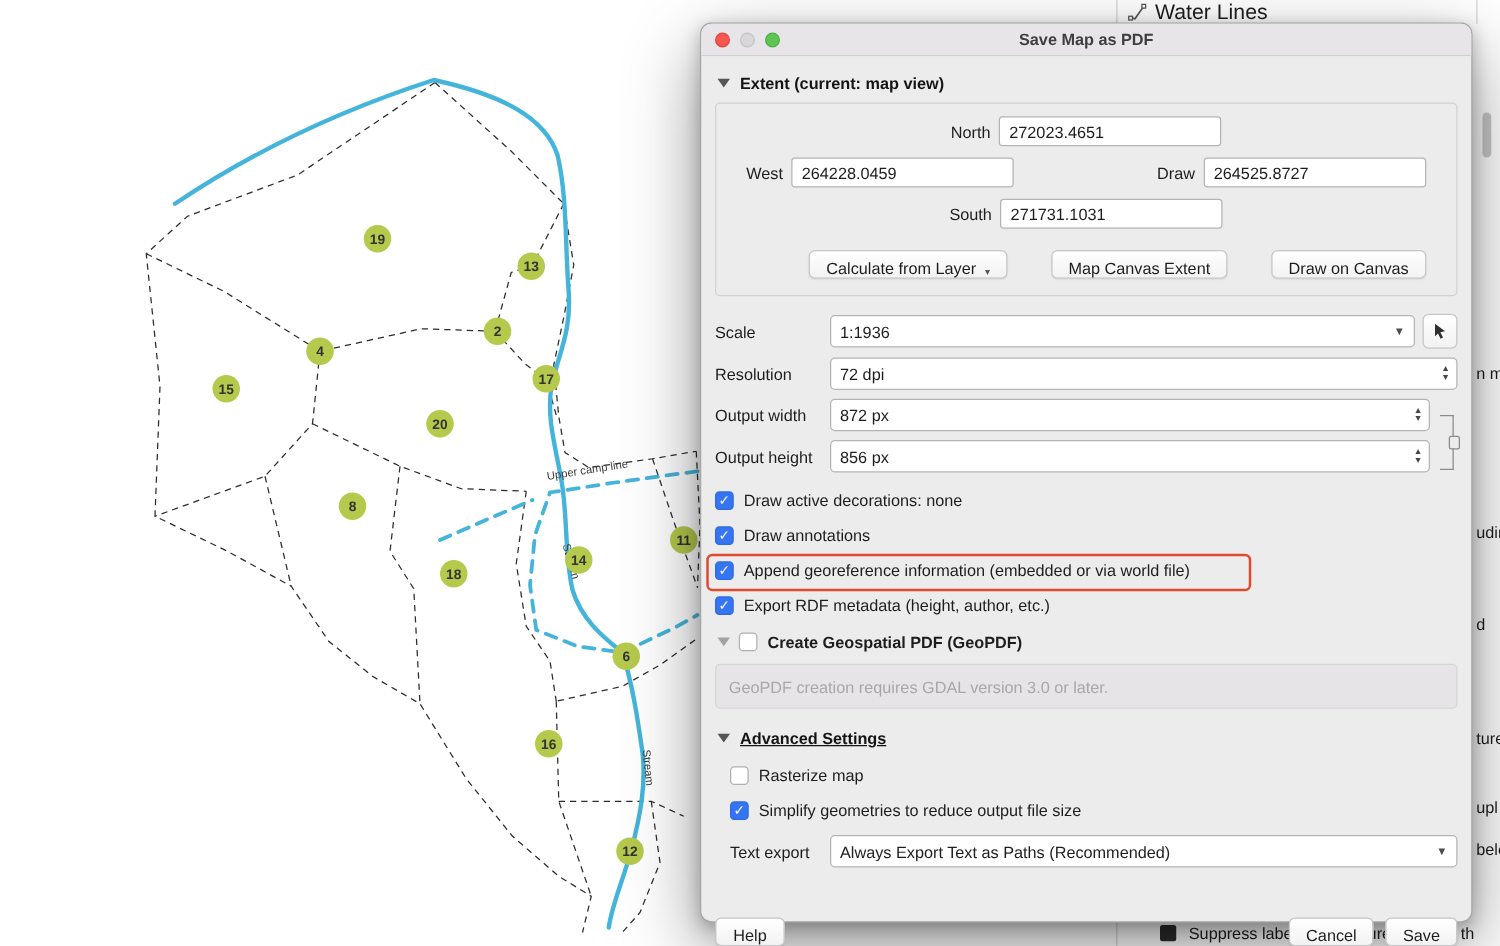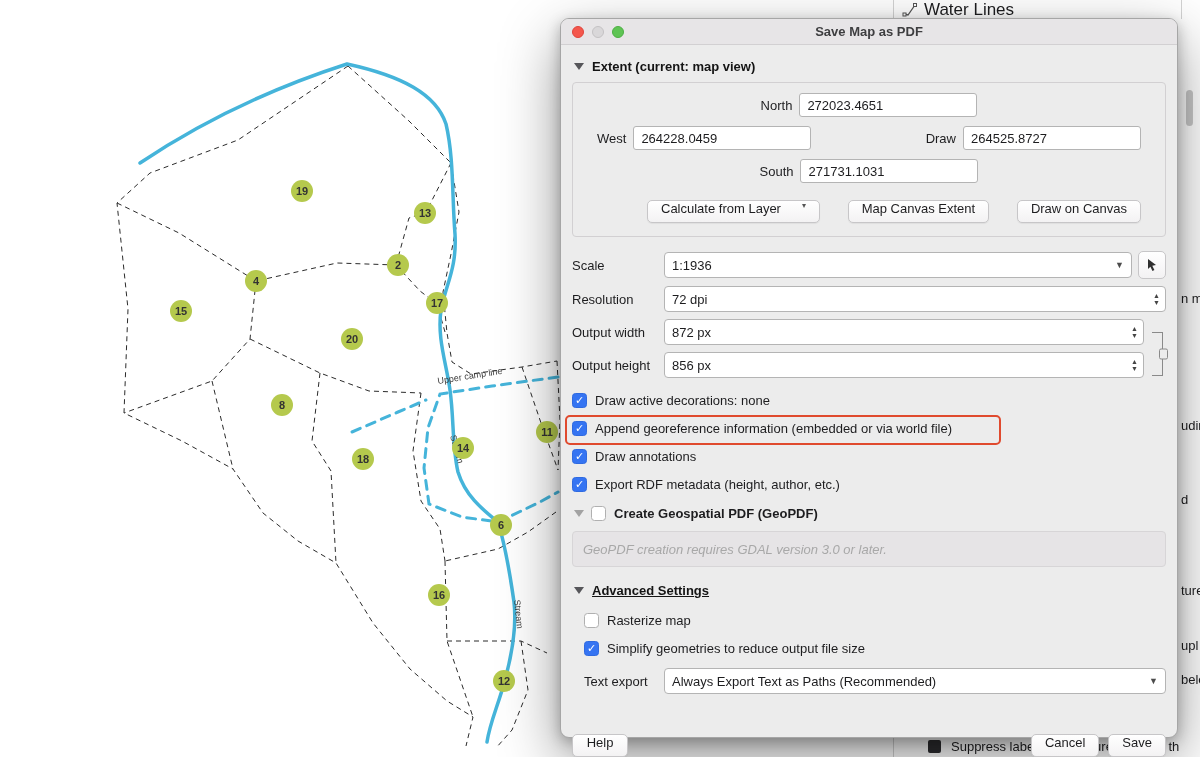--- a/index.html
+++ b/index.html
@@ -44,21 +44,21 @@
   .erow.we{justify-content:space-between;margin-bottom:9px;}
   .egroup{display:flex;align-items:center;}
   .elabel{margin-right:7px;}
   .field{height:22px;background:#fff;border:1px solid #b4b4b4;border-radius:3px;
          display:flex;align-items:center;padding:0 7px;font-size:13px;color:#1d1d1f;box-sizing:content-box;}
   .coord{width:162px;}
   .ext-btn-row{display:flex;align-items:center;justify-content:space-between;margin-top:17px;}
   .ext-btn-row .btn:first-child{margin-left:50px;}
 
   .btn{height:23px;padding:0 13px;background:linear-gradient(#ffffff,#f3f2f3);border:1px solid #c7c6c8;
-       border-radius:5px;font-size:13px;color:#1d1d1f;display:inline-flex;align-items:flex-start;gap:21px;
+       border-radius:5px;font-size:13px;color:#1d1d1f;display:inline-flex;align-items:flex-end;gap:7px;
        box-shadow:0 1px 1px rgba(0,0,0,.06);white-space:nowrap;}
   .btn .mini-arrow{font-size:8px;color:#555;}
 
   .frow{display:flex;align-items:center;margin:7px 0;}
   .frow.first{margin-top:14px;}
   .flabel{width:92px;flex:none;}
   .control{flex:1;position:relative;}
   .combo,.spin{height:24px;border-radius:4px;padding:0 24px 0 7px;}
   .combo .val,.spin .val{flex:1;overflow:hidden;white-space:nowrap;}
   .combo-arrow{position:absolute;right:7px;top:50%;transform:translateY(-50%);font-size:9px;color:#4c4c4c;}
@@ -82,21 +82,21 @@
   .cb.checked::after{content:"✓";position:absolute;inset:0;color:#fff;font-size:11px;font-weight:700;
                      display:flex;align-items:center;justify-content:center;}
   .cblabel{font-size:13px;}
   .cblabel.bold{font-weight:700;}
   .hl{position:absolute;left:-7px;top:-6px;width:432px;height:26px;border:2px solid #e04a2e;
       border-radius:5px;pointer-events:none;}
 
   .cbrow.geopdf{margin:14px 0 10px;}
   .cbrow.geopdf .disclosure{margin:0 7px 0 2px;}
   .note{height:34px;background:#e6e4e6;border:1px solid #d7d5d7;border-radius:4px;display:flex;
-        align-items:center;padding:0 10px;color:#a8a8a8;font-size:13px;margin:10px 0 12px;font-style:italic;}
+        align-items:center;padding:0 10px;color:#a8a8a8;font-size:13px;margin:10px 0 12px;}
   .cbrow.adv{margin:15px 0 13px 12px;}
   .cbrow.adv2{margin:13px 0 12px 12px;}
   .frow.textexport{margin:12px 0 0 12px;}
   .frow.textexport .flabel{width:80px;}
 
   .footer{display:flex;align-items:center;margin-top:40px;}
   .footer .btn{min-width:56px;justify-content:center;}
   .footer .spacer{flex:1;}
   .footer .save{margin-left:9px;}
 </style>
@@ -325,27 +325,27 @@
         </div>
       </div>
       <div class="linker"></div>
     </div>
 
     <div class="cbrow first">
       <span class="cb checked"></span>
       <span class="cblabel">Draw active decorations: none</span>
     </div>
     <div class="cbrow">
+      <span class="cb checked"></span>
+      <span class="cblabel">Draw annotations</span>
+    </div>
+    <div class="cbrow">
       <span class="hl"></span>
       <span class="cb checked"></span>
       <span class="cblabel">Append georeference information (embedded or via world file)</span>
-    </div>
-    <div class="cbrow">
-      <span class="cb checked"></span>
-      <span class="cblabel">Draw annotations</span>
     </div>
     <div class="cbrow">
       <span class="cb checked"></span>
       <span class="cblabel">Export RDF metadata (height, author, etc.)</span>
     </div>
 
     <div class="cbrow geopdf">
       <span class="disclosure gray"></span>
       <span class="cb"></span>
       <span class="cblabel bold">Create Geospatial PDF (GeoPDF)</span>

